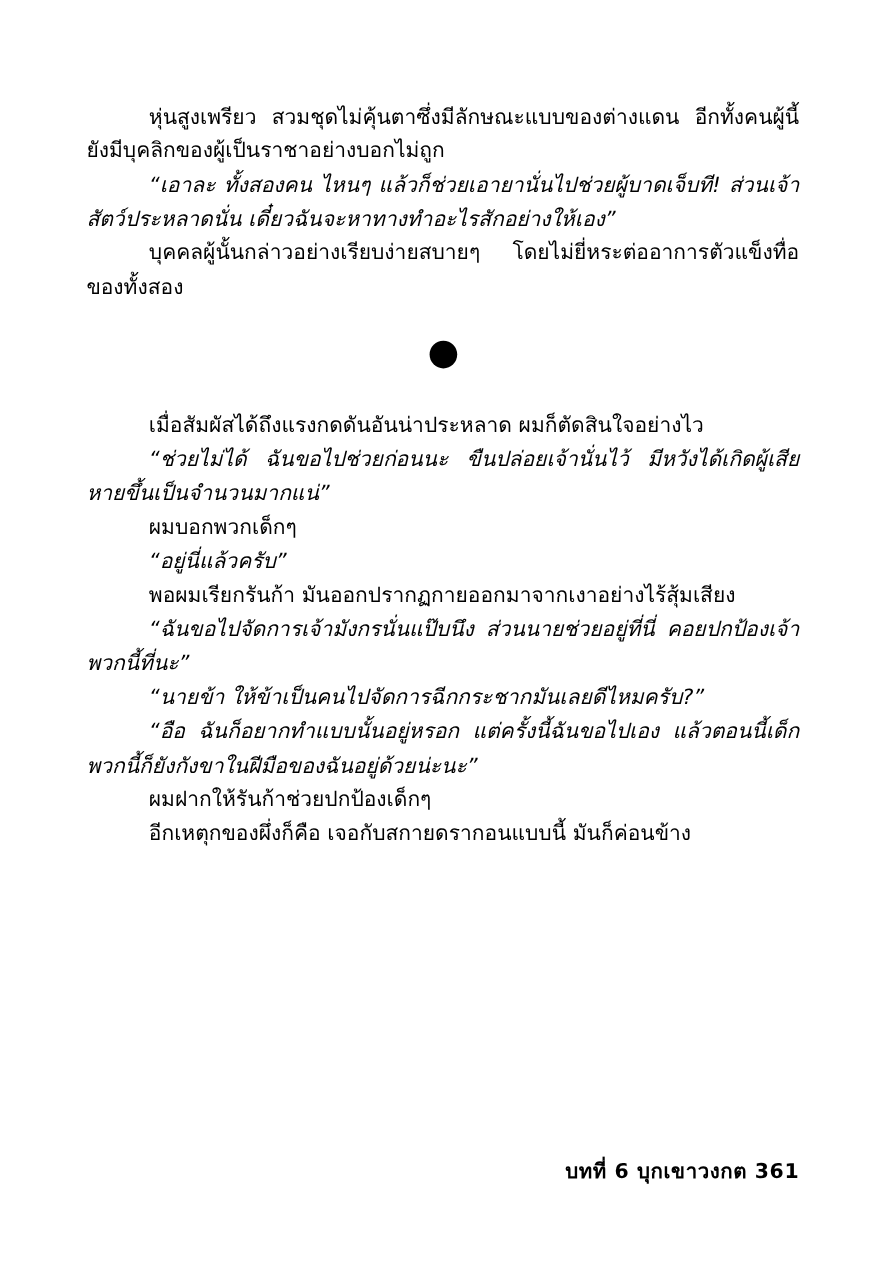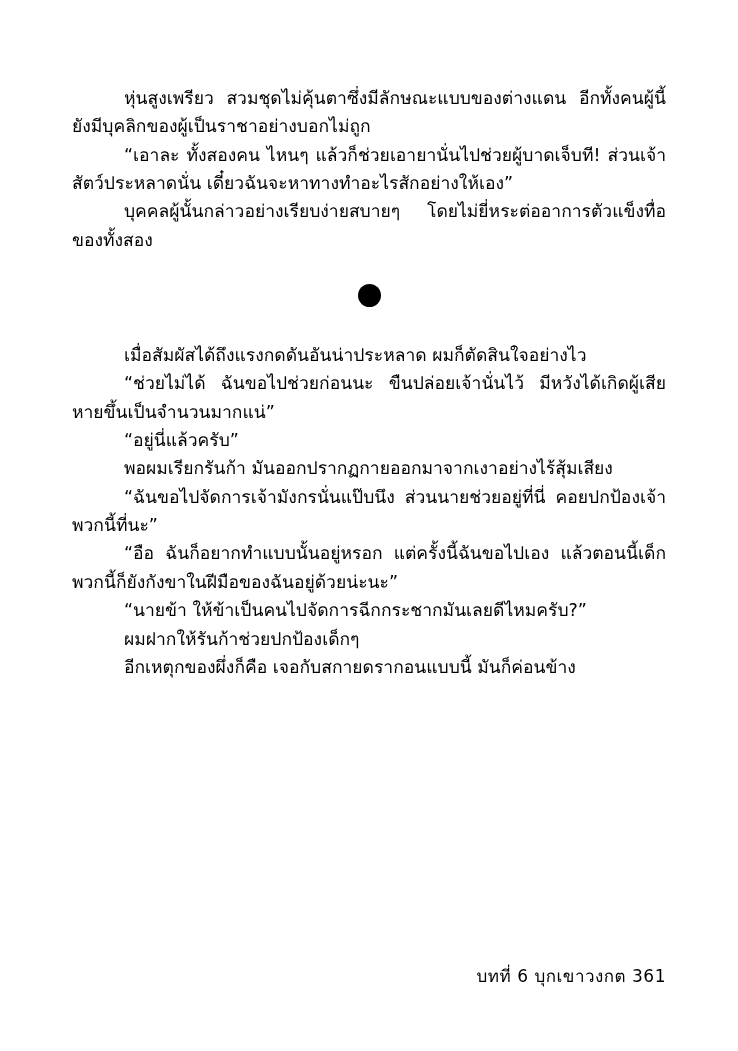--- a/index.html
+++ b/index.html
@@ -31,20 +31,21 @@
     text-justify: inter-word;
   }
   p {
     margin: 0;
     padding: 0;
   }
   .indent {
     text-indent: 52px;
   }
   .dialogue {
+    font-style: italic;
     text-indent: 52px;
   }
   .scene-break {
     text-align: center;
     margin: 30px 0 34px 0;
     line-height: 0;
   }
   .scene-dot {
     display: inline-block;
     width: 23px;
@@ -53,44 +54,46 @@
     background: #000000;
   }
   .footer {
     position: absolute;
     right: 72px;
     bottom: 62px;
     font-size: 17px;
     letter-spacing: 0.5px;
     text-align: right;
     white-space: nowrap;
+    font-weight: bold;
   }
 </style>
 </head>
 <body>
 
 <div class="page">
 
   <div class="body-text">
     <p class="indent">หุ่นสูงเพรียว  สวมชุดไม่คุ้นตาซึ่งมีลักษณะแบบของต่างแดน อีกทั้งคนผู้นี้  ยังมีบุคลิกของผู้เป็นราชาอย่างบอกไม่ถูก</p>
     <p class="dialogue">“เอาละ ทั้งสองคน ไหนๆ แล้วก็ช่วยเอายานั่นไปช่วยผู้บาดเจ็บที! ส่วนเจ้าสัตว์ประหลาดนั่น  เดี๋ยวฉันจะหาทางทำอะไรสักอย่างให้เอง”</p>
     <p class="indent">บุคคลผู้นั้นกล่าวอย่างเรียบง่ายสบายๆ  โดยไม่ยี่หระต่ออาการตัวแข็งทื่อของทั้งสอง</p>
   </div>
 
   <div class="scene-break">
     <span class="scene-dot"></span>
   </div>
 
   <div class="body-text">
     <p class="indent">เมื่อสัมผัสได้ถึงแรงกดดันอันน่าประหลาด ผมก็ตัดสินใจอย่างไว</p>
     <p class="dialogue">“ช่วยไม่ได้  ฉันขอไปช่วยก่อนนะ ขืนปล่อยเจ้านั่นไว้ มีหวังได้เกิดผู้เสียหายขึ้นเป็นจำนวนมากแน่”</p>
+    <p class="indent">ผมบอกพวกเด็กๆ</p>
     <p class="dialogue">“อยู่นี่แล้วครับ”</p>
     <p class="indent">พอผมเรียกรันก้า  มันออกปรากฏกายออกมาจากเงาอย่างไร้สุ้มเสียง</p>
     <p class="dialogue">“ฉันขอไปจัดการเจ้ามังกรนั่นแป๊บนึง ส่วนนายช่วยอยู่ที่นี่ คอยปกป้องเจ้าพวกนี้ที่นะ”</p>
+    <p class="dialogue">“นายข้า ให้ข้าเป็นคนไปจัดการฉีกกระชากมันเลยดีไหมครับ?”</p>
     <p class="dialogue">“อือ ฉันก็อยากทำแบบนั้นอยู่หรอก แต่ครั้งนี้ฉันขอไปเอง แล้วตอนนี้เด็กพวกนี้ก็ยังกังขาในฝีมือของฉันอยู่ด้วยน่ะนะ”</p>
-    <p class="dialogue">“นายข้า ให้ข้าเป็นคนไปจัดการฉีกกระชากมันเลยดีไหมครับ?”</p>
     <p class="indent">ผมฝากให้รันก้าช่วยปกป้องเด็กๆ</p>
     <p class="indent">อีกเหตุกของผึ่งก็คือ เจอกับสกายดรากอนแบบนี้ มันก็ค่อนข้าง</p>
   </div>
 
   <div class="footer">บทที่ 6 บุกเขาวงกต 361</div>
 
 </div>
 
 </body></html>

